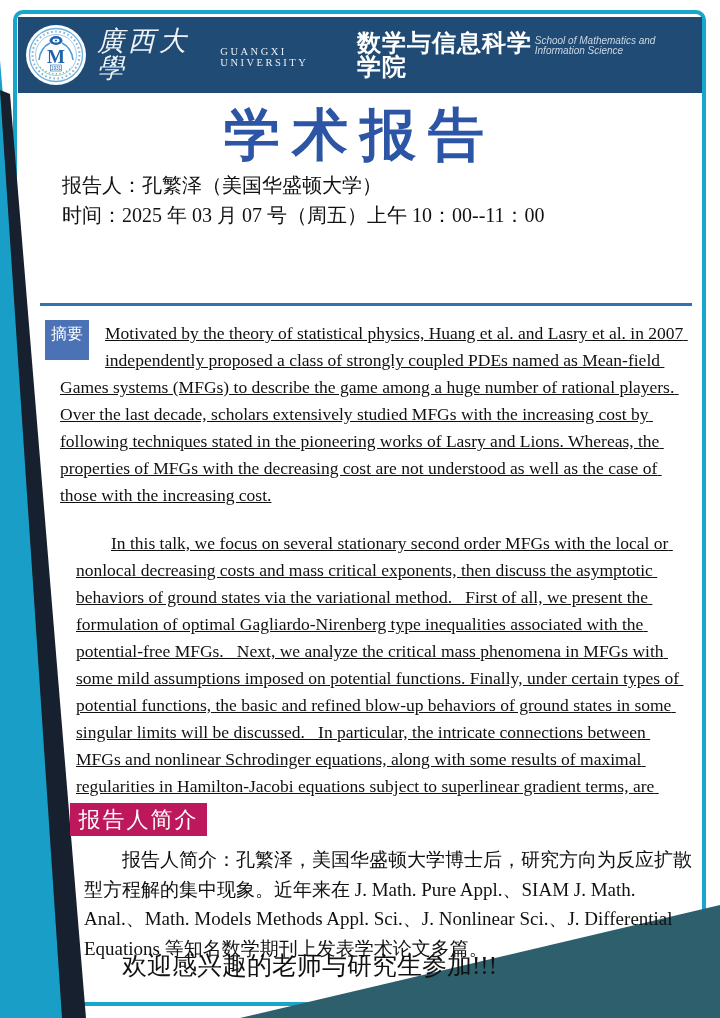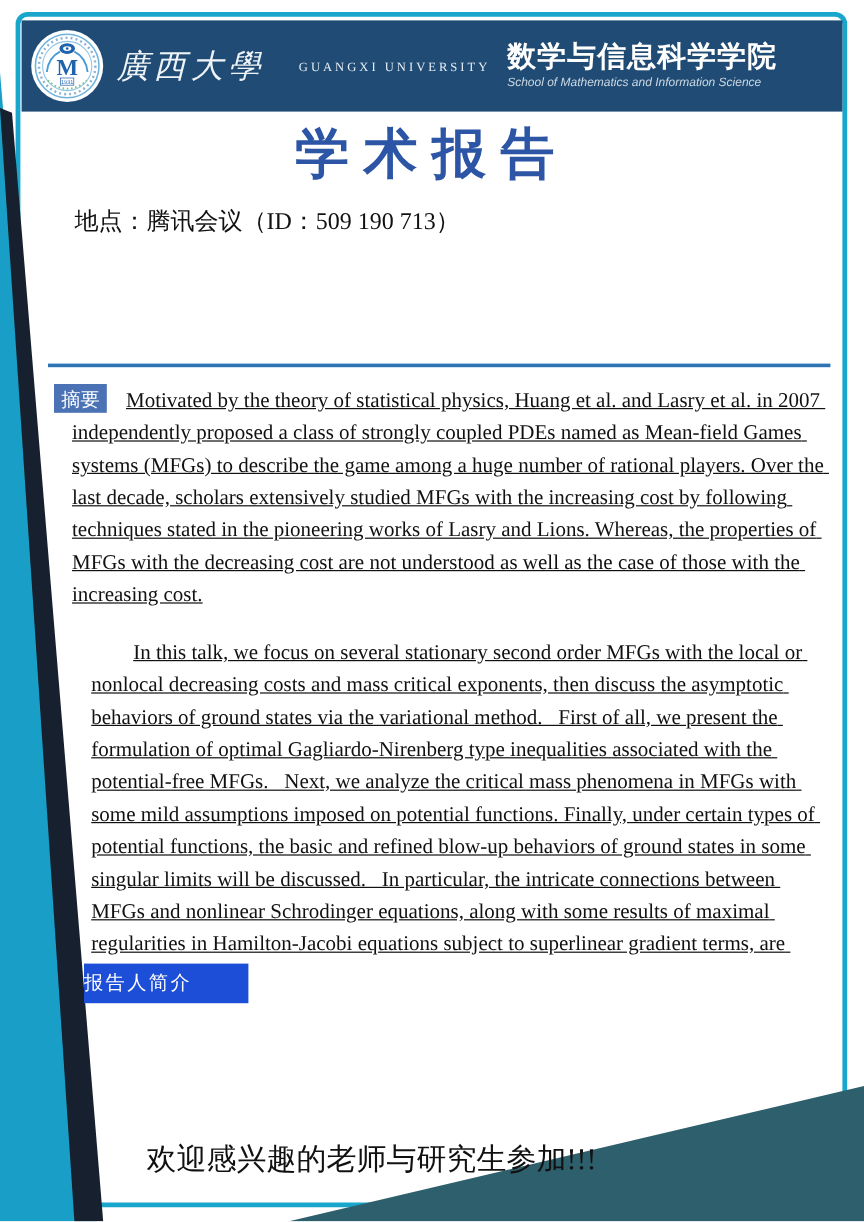--- a/index.html
+++ b/index.html
@@ -16,48 +16,48 @@
 
   
   .banner{position:absolute;left:18px;top:17px;width:684px;height:76px;background:#1f4b74;
           z-index:3;display:flex;align-items:center;}
   .logo{margin-left:7px;flex:0 0 auto;}
   .uni-block{margin-left:10px;display:flex;flex-direction:row;align-items:center;line-height:1;}
   .uni-cn{font-style:italic;font-size:27px;color:#eef3f8;letter-spacing:4px;
           font-family:"Liberation Serif","DejaVu Serif",serif;}
   .uni-en{font-size:10.5px;color:#e8eef5;letter-spacing:2.5px;margin-top:5px;
           font-family:"Liberation Serif","DejaVu Serif",serif;padding-left:28px;}
-  .school-block{margin-left:14px;display:flex;flex-direction:column;line-height:1;}
+  .school-block{margin-left:14px;display:flex;flex-direction:row;line-height:1;}
   .school-cn{font-size:24px;font-weight:bold;color:#ffffff;letter-spacing:1px;
              font-family:"Liberation Sans","DejaVu Sans",sans-serif;}
   .school-en{font-size:10px;color:#ccd8e4;margin-top:5px;
              font-family:"Liberation Sans","DejaVu Sans",sans-serif;font-style:italic;}
 
   
   .title{position:absolute;left:0;top:98px;width:720px;text-align:center;z-index:3;
-         font-size:45px;font-weight:bold;color:#2d55a5;letter-spacing:12px;}
+         font-size:56px;font-weight:bold;color:#2d55a5;letter-spacing:12px;}
 
   
   .info{position:absolute;left:62px;top:170px;width:630px;z-index:3;
         font-size:20px;line-height:30px;}
   .info-row{white-space:nowrap;}
 
   .divider{position:absolute;left:40px;top:303px;width:652px;height:3px;background:#2e74b5;z-index:3;}
 
   
   .abstract{position:absolute;left:60px;top:320px;width:632px;z-index:3;
             font-size:17.5px;line-height:27px;}
-  .abstract-label{float:left;width:44px;height:24px;margin-left:-15px;margin-right:16px;
+  .abstract-label{float:left;width:44px;height:40px;margin-left:-15px;margin-right:16px;
             background:#4a72b4;color:#fff;text-align:center;line-height:28px;font-size:16px;}
   .abstract p{margin:0;white-space:pre-wrap;text-decoration:underline;}
   .abstract p.p2{margin-top:21px;text-indent:2em;margin-left:16px;}
 
   
   .bio-title{position:absolute;left:70px;top:803px;width:137px;height:33px;z-index:3;
-             background:#1d4ed8;color:#fff;font-size:16px;line-height:33px;
+             background:#be185d;color:#fff;font-size:22px;line-height:33px;text-align:center;
              letter-spacing:2px;}
   .bio{position:absolute;left:84px;top:845px;width:612px;z-index:3;
        font-size:19px;line-height:29.5px;text-indent:2em;white-space:pre-wrap;}
   .welcome{position:absolute;left:122px;top:949px;z-index:3;font-size:25px;}
 </style>
 </head>
 <body>
 
 <div class="poster">
 
@@ -94,30 +94,34 @@
     <div class="school-block">
       <span class="school-cn">数学与信息科学学院</span>
       <span class="school-en">School of Mathematics and Information Science</span>
     </div>
   </div>
 
   <div class="title">学术报告</div>
 
   <div class="info">
     <div class="info-row">
-      <span>地点：</span><span>腾讯会议（ID：509 190 713）</span>
+      <span>报告人：</span><span>孔繁泽（美国华盛顿大学）</span>
+    </div>
+    <div class="info-row">
+      <span>时间：</span><span>2025 年 03 月 07 号（周五）上午 10：00--11：00</span>
     </div>
   </div>
 
   <div class="divider"></div>
 
   <div class="abstract">
     <span class="abstract-label">摘要</span>
     <p>Motivated by the theory of statistical physics, Huang et al. and Lasry et al. in 2007 independently proposed a class of strongly coupled PDEs named as Mean-field Games systems (MFGs) to describe the game among a huge number of rational players. Over the last decade, scholars extensively studied MFGs with the increasing cost by following techniques stated in the pioneering works of Lasry and Lions. Whereas, the properties of MFGs with the decreasing cost are not understood as well as the case of those with the increasing cost.</p>
     <p class="p2">In this talk, we focus on several stationary second order MFGs with the local or nonlocal decreasing costs and mass critical exponents, then discuss the asymptotic behaviors of ground states via the variational method.   First of all, we present the formulation of optimal Gagliardo-Nirenberg type inequalities associated with the potential-free MFGs.   Next, we analyze the critical mass phenomena in MFGs with some mild assumptions imposed on potential functions. Finally, under certain types of potential functions, the basic and refined blow-up behaviors of ground states in some singular limits will be discussed.   In particular, the intricate connections between MFGs and nonlinear Schrodinger equations, along with some results of maximal regularities in Hamilton-Jacobi equations subject to superlinear gradient terms, are introduced.</p>
   </div>
 
   <div class="bio-title">报告人简介</div>
 
+  <div class="bio">报告人简介：孔繁泽，美国华盛顿大学博士后，研究方向为反应扩散型方程解的集中现象。近年来在 J. Math. Pure Appl.、SIAM J. Math. Anal.、Math. Models Methods Appl. Sci.、J. Nonlinear Sci.、J. Differential Equations 等知名数学期刊上发表学术论文多篇。</div>
 
   <div class="welcome">欢迎感兴趣的老师与研究生参加!!!</div>
 
 </div>
 
 </body></html>

